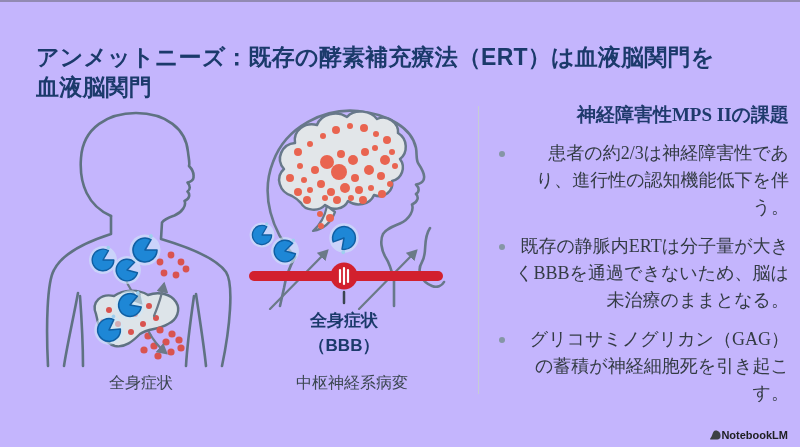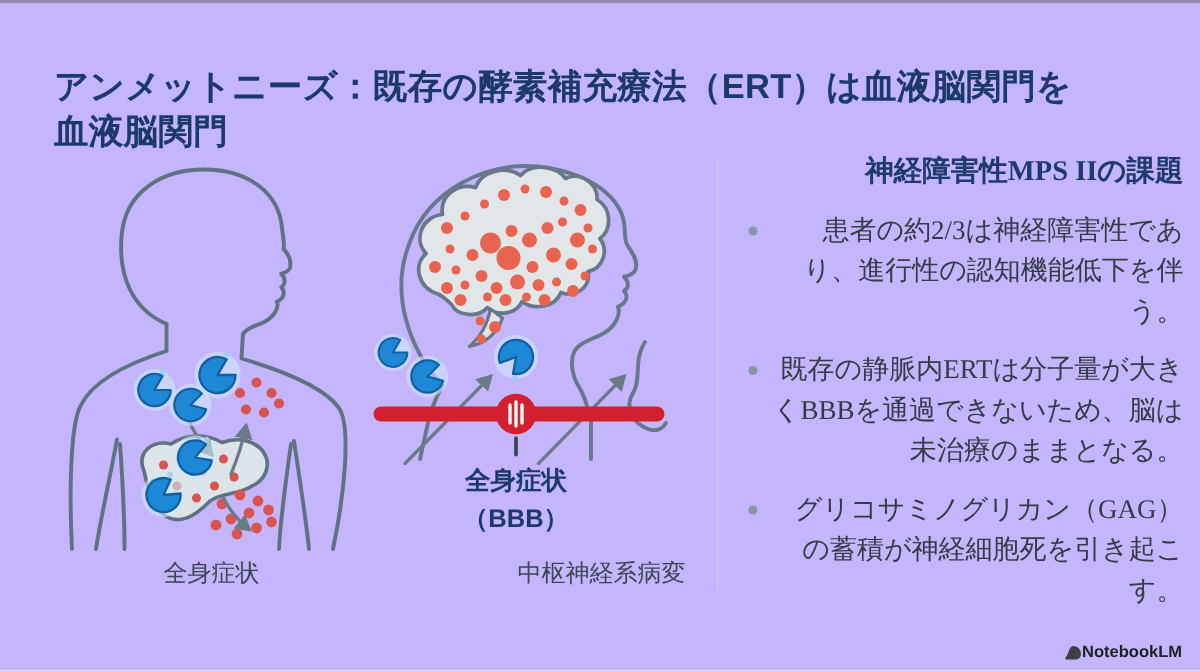--- a/index.html
+++ b/index.html
@@ -4,21 +4,21 @@
 <style>
   html,body{margin:0;padding:0;background:#ffffff;}
   body{font-family:"Liberation Sans","DejaVu Sans",sans-serif;}
   .slide{position:relative;width:800px;height:447px;background:#c4b5fd;overflow:hidden;}
   .top-edge{position:absolute;top:0;left:0;right:0;height:2px;background:#565656;opacity:.45;}
   .title{position:absolute;left:36px;top:27px;width:740px;
          font-size:23px;font-weight:bold;color:#1b3a6b;line-height:30px;letter-spacing:.2px;}
   .fig{position:absolute;}
   .caption{position:absolute;text-align:center;color:#3b4650;font-size:16px;line-height:22px;}
   .caption-left{left:36px;top:372px;width:210px;}
-  .caption-mid{left:247px;top:372px;width:210px;text-align:right;}
+  .caption-mid{left:247px;top:372px;width:210px;}
   .bbb-label{position:absolute;left:254px;top:308px;width:180px;text-align:center;
              font-size:17px;line-height:25px;font-weight:bold;color:#1b3a6b;}
   .divider{position:absolute;left:478px;top:106px;width:1px;height:288px;background:#c6cdd4;}
   .panel{position:absolute;left:497px;top:103px;width:292px;
          font-family:"Liberation Serif","DejaVu Serif",serif;}
   .panel h2{margin:0 0 13px 0;font-size:19px;font-weight:bold;color:#1f3a6c;line-height:24px;text-align:right;}
   .panel ul{margin:0;padding:0;list-style:none;text-align:right;}
   .panel li{position:relative;padding-left:17px;margin-bottom:12px;
             font-size:18px;line-height:27px;color:#333b44;}
   .panel li::before{content:"";position:absolute;left:2px;top:11px;width:6px;height:6px;

